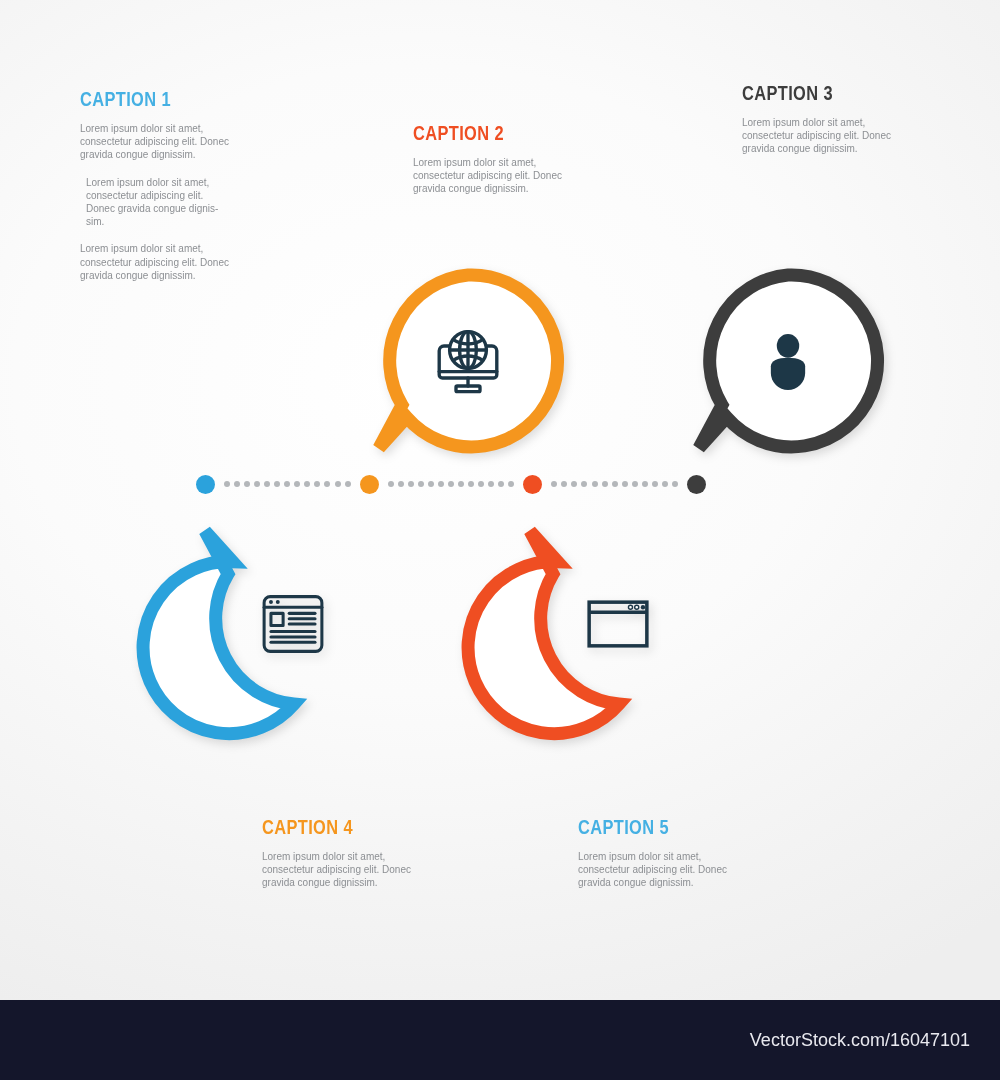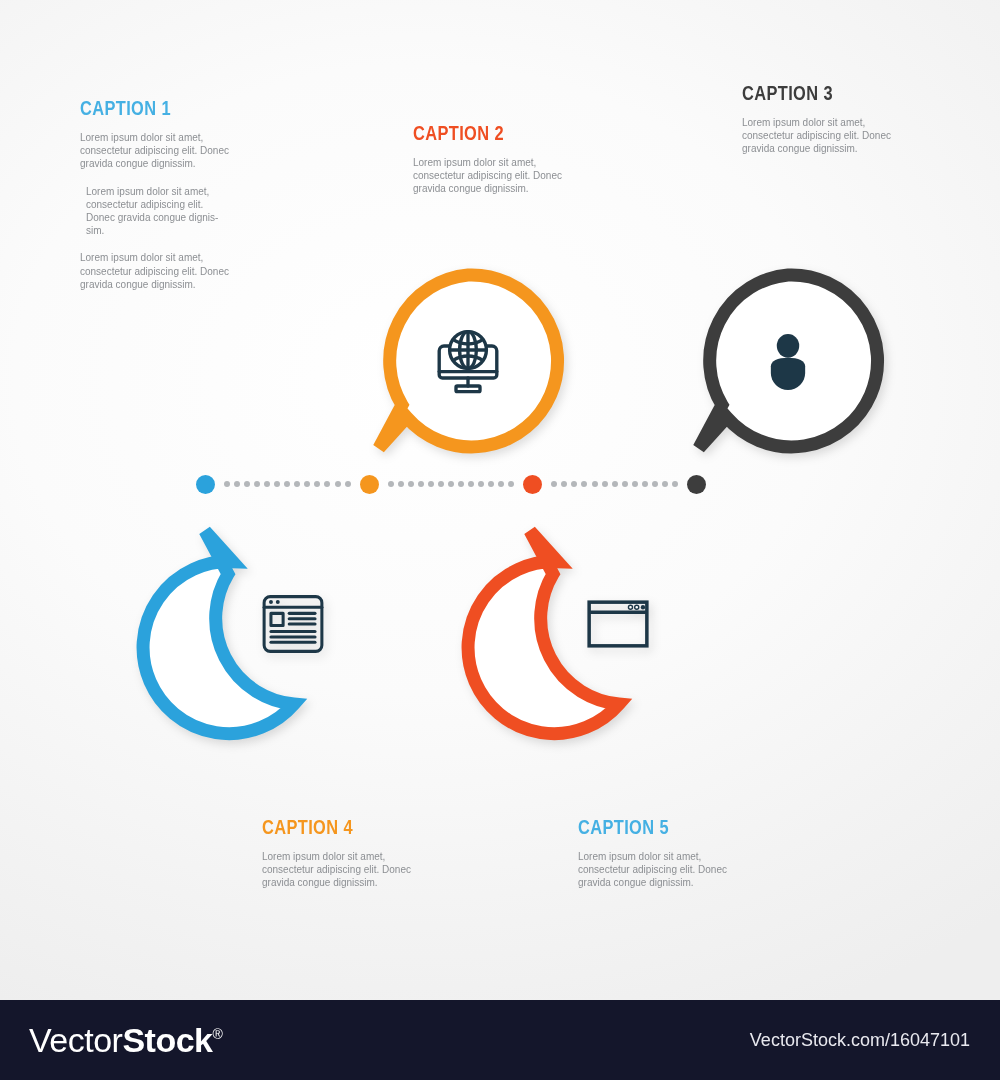--- a/index.html
+++ b/index.html
@@ -33,21 +33,21 @@
   }
   .caption-body {
     font-size:10px;
     line-height:1.32;
     color:#8c8f93;
     white-space:pre-line;
   }
   .caption-body + .caption-body { margin-top:14px; }
   .indent { padding-left:6px; }
 
-  #cap1 { left:80px;  top:97px;  width:200px; }
+  #cap1 { left:80px;  top:88px;  width:200px; }
   #cap2 { left:413px; top:82px;  width:200px;margin-top:40px; }
   #cap3 { left:742px; top:82px;  width:200px; }
   #cap4 { left:262px; top:816px; width:200px; }
   #cap5 { left:578px; top:816px; width:200px; }
 
   
   .bubble {
     position:absolute;
     width:190px; height:190px;
     filter:drop-shadow(3px 4px 5px rgba(0,0,0,0.13));
@@ -330,17 +330,14 @@
         <div class="tl-dot" style="background: rgb(180, 183, 186);"></div>
         <div class="tl-dot" style="background: rgb(180, 183, 186);"></div>
         <div class="tl-dot" style="background: rgb(180, 183, 186);"></div>
       </div>
     <div class="tl-node" style="background: rgb(61, 61, 61);"></div>
   </div>
 
 </div>
 
 <div id="footer">
-  <div id="logo">
-    <span class="light">Vector</span><span class="bold">Stock</span><span class="reg">®</span>
-  </div>
   <div id="footer-url">VectorStock.com/16047101</div>
 </div>
 
 </body></html>

